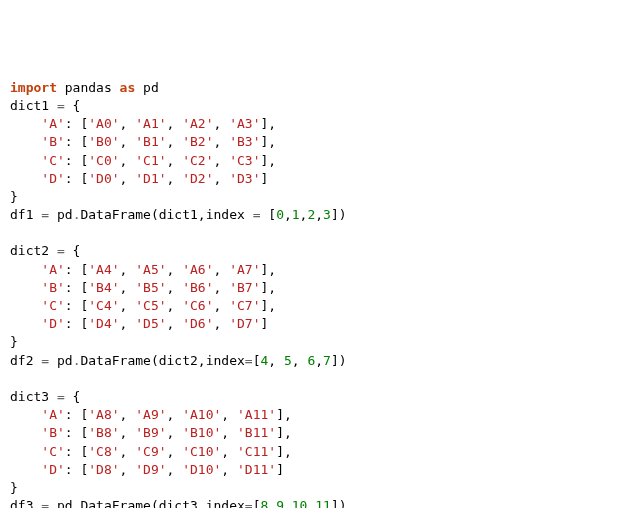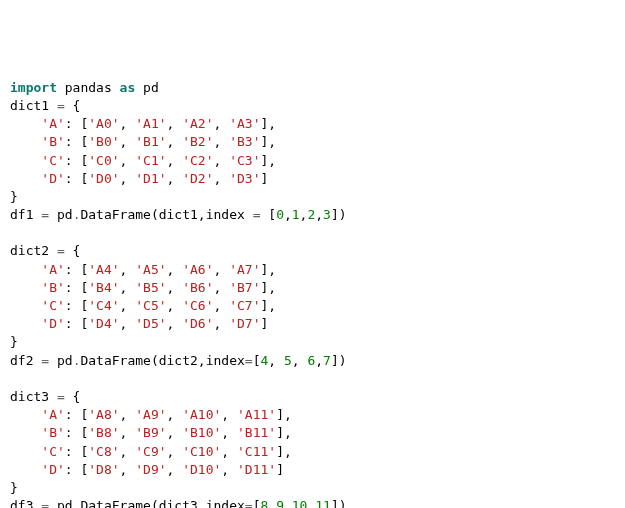--- a/index.html
+++ b/index.html
@@ -7,21 +7,21 @@
     padding: 6px 10px;
     font-family: "Consolas", "Menlo", "DejaVu Sans Mono", monospace;
     font-size: 13px;
     line-height: 1.4;
     background: #ffffff;
     color: #000000;
     white-space: pre;
     width: 625px;
     box-sizing: border-box;
   }
-  .kw   { color: #0f766e; font-weight: bold; }   
+  .kw   { color: #c2410c; font-weight: bold; }   
   .op   { color: #666666; }                       
   .nm   { color: #000000; }                       
   .str  { color: #ba2121; }                       
   .num  { color: #008000; }                       
 </style>
 </head>
 <body>
 
 
 

